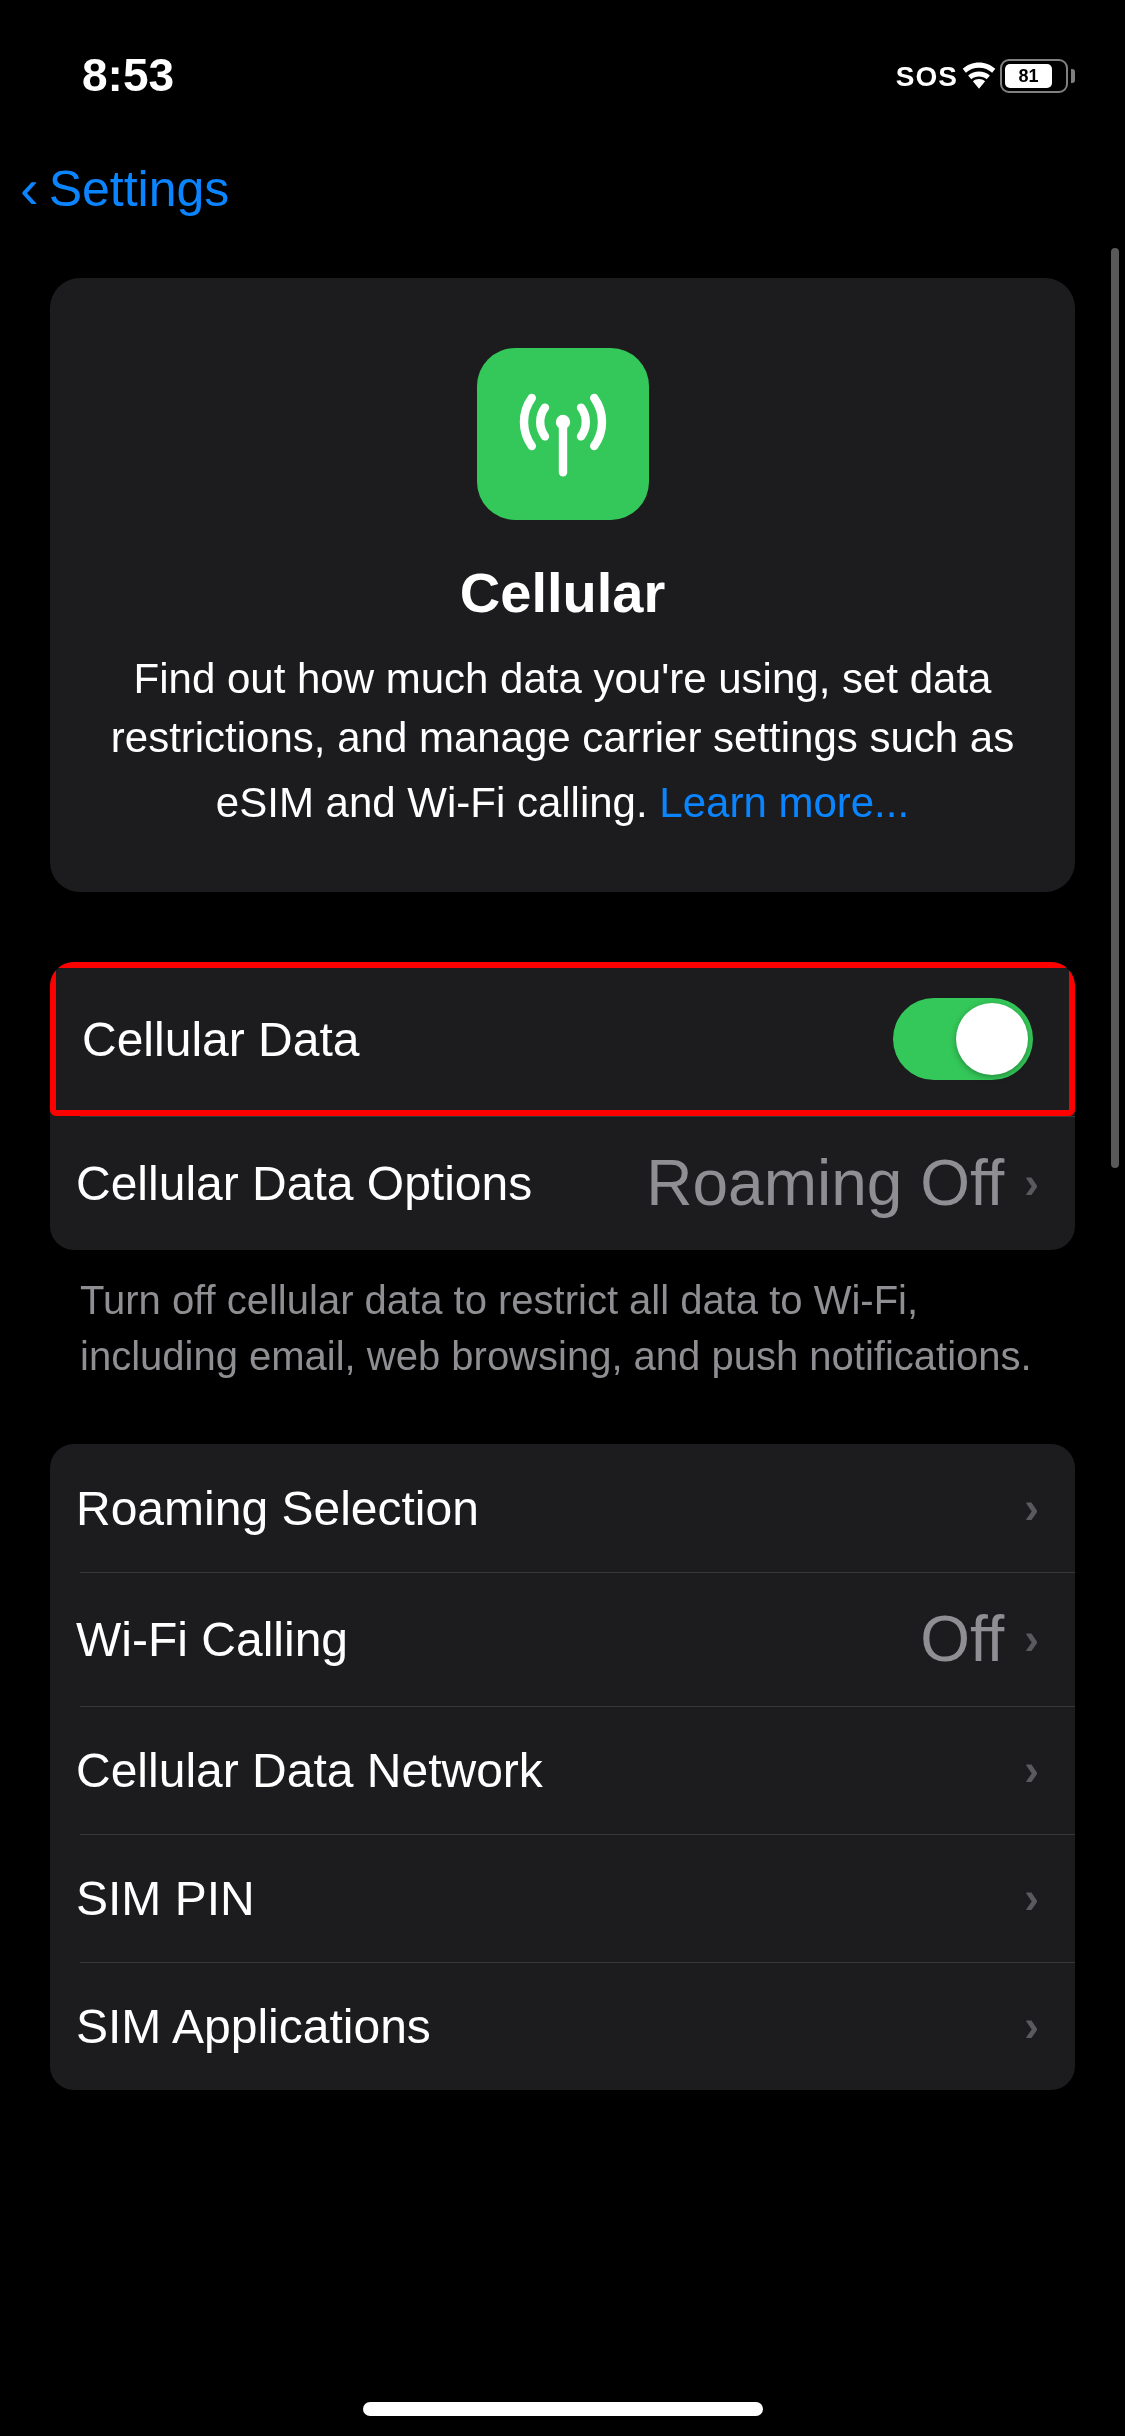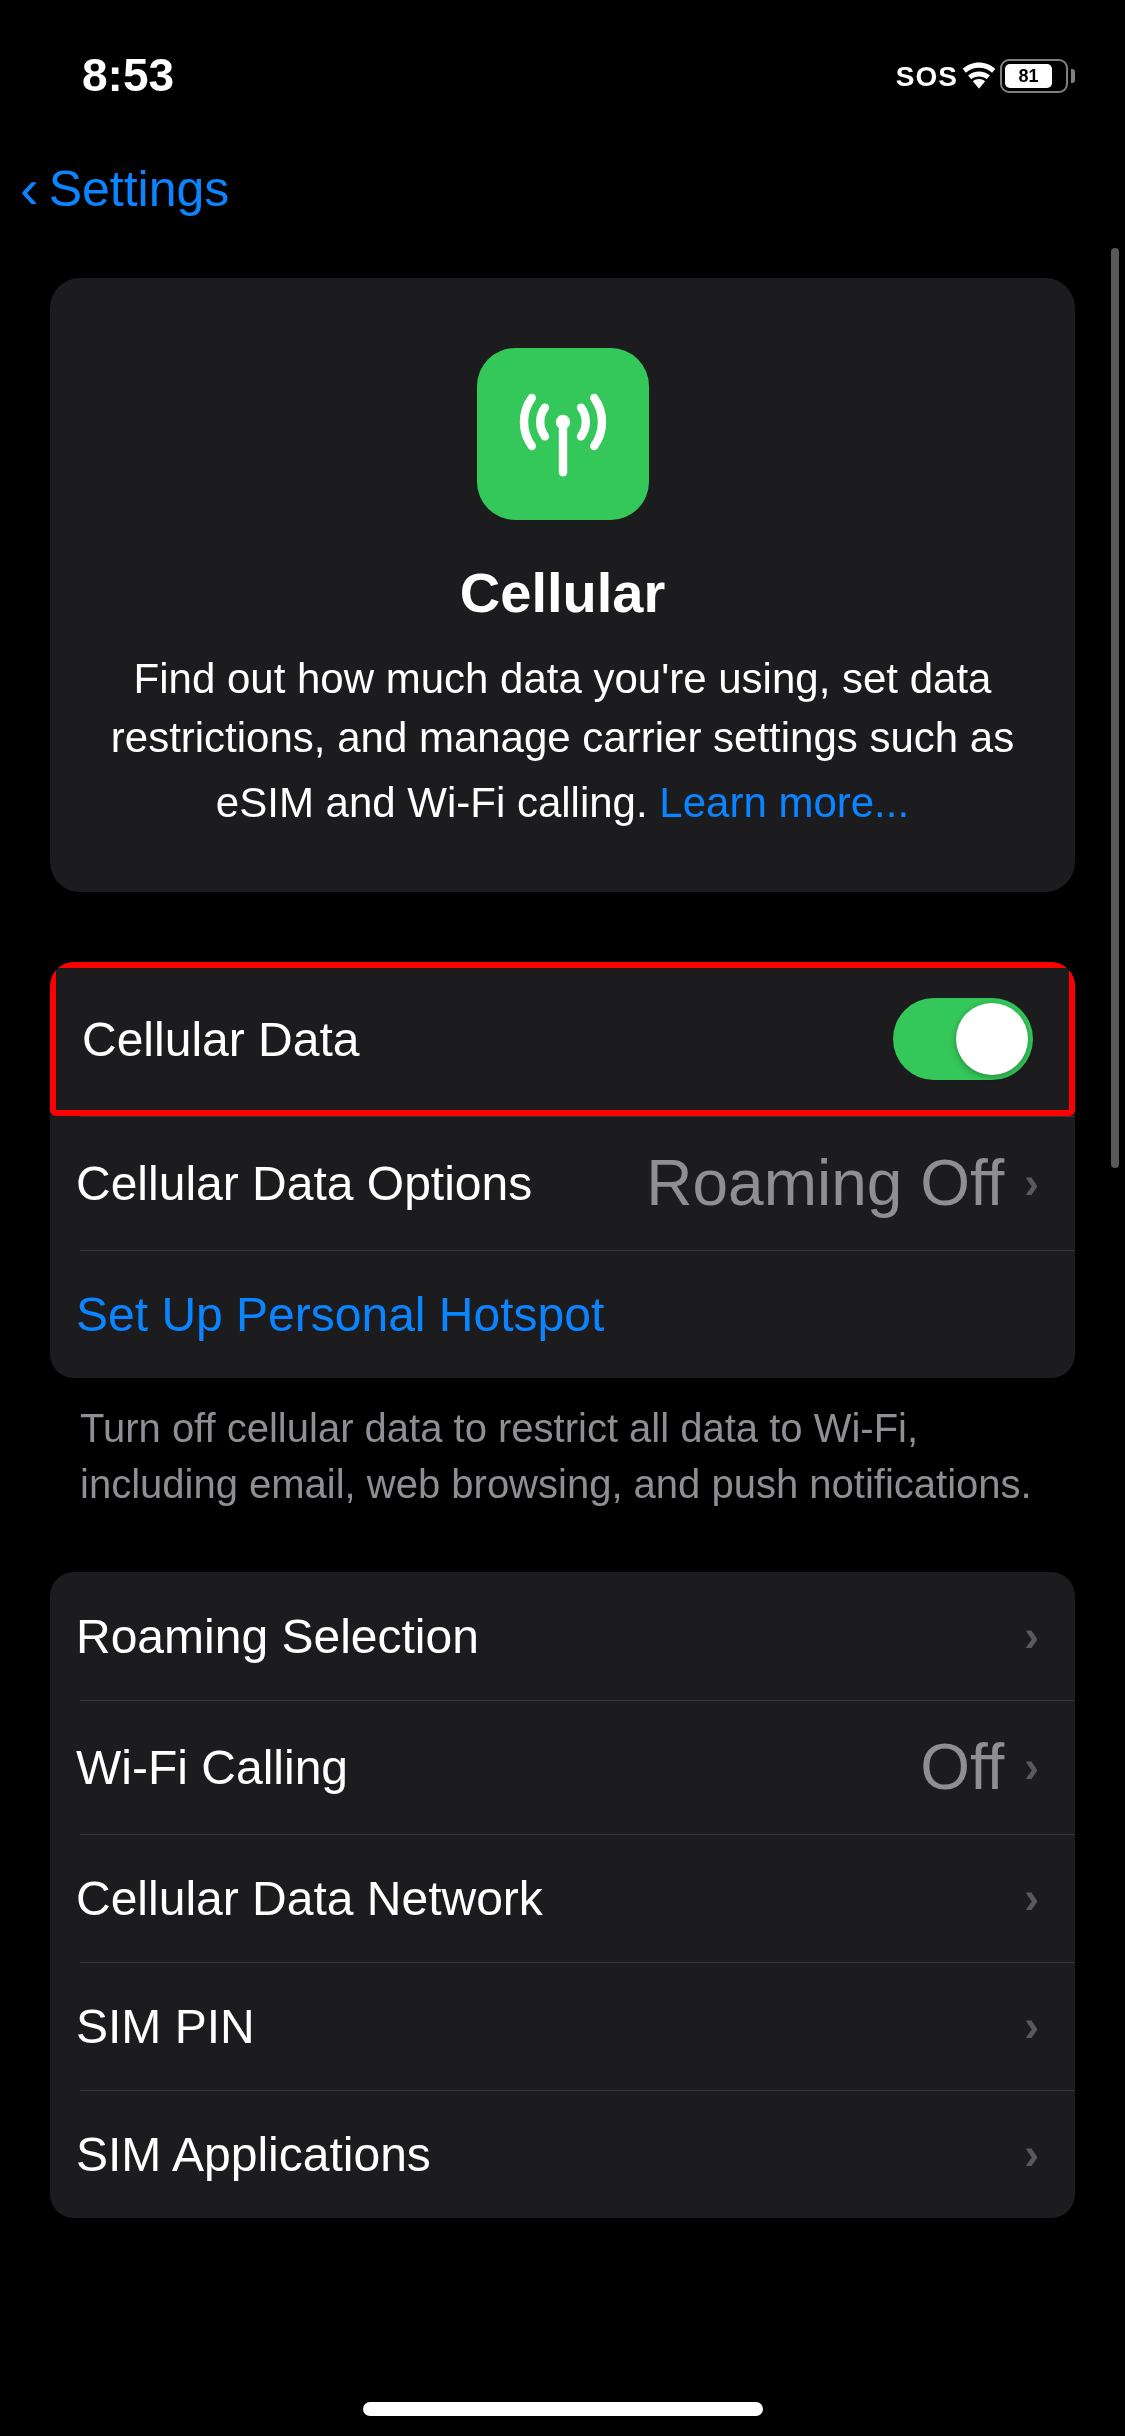--- a/index.html
+++ b/index.html
@@ -287,23 +287,20 @@
         <div class="toggle-knob"></div>
       </div>
     </div>
     <div class="row">
       <span class="row-label">Cellular Data Options</span>
       <div class="row-right">
         <span class="row-value">Roaming Off</span>
         <span class="chevron-right">›</span>
       </div>
     </div>
-    <div class="row">
-      <span class="row-label link">Set Up Personal Hotspot</span>
-    </div>
   </div>
 
   <div class="footer-text">Turn off cellular data to restrict all data to Wi-Fi, including email, web browsing, and push notifications.</div>
 
   <div class="group group2">
     <div class="row">
       <span class="row-label">Roaming Selection</span>
       <div class="row-right">
         <span class="chevron-right">›</span>
       </div>

